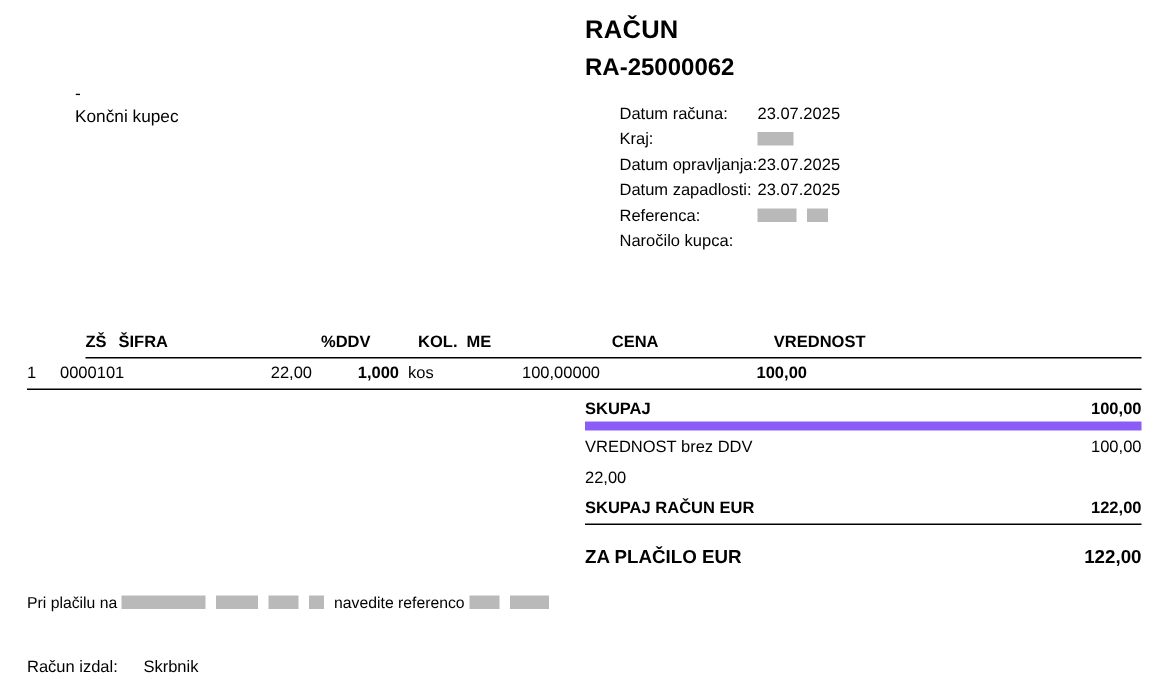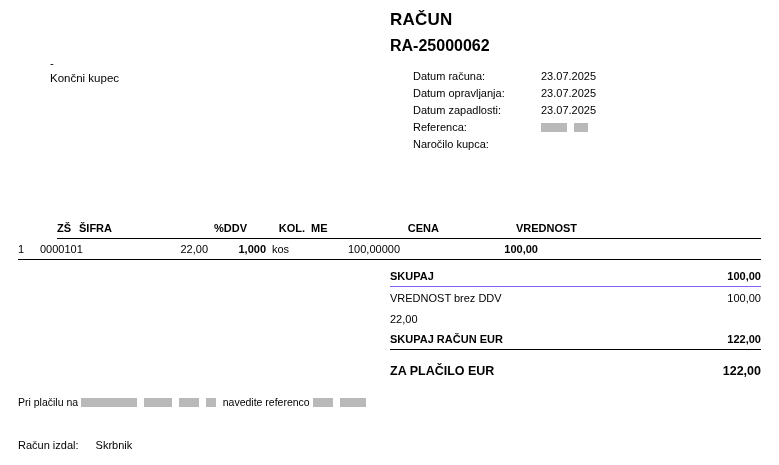--- a/index.html
+++ b/index.html
@@ -57,21 +57,21 @@
     left: 390px;
     top: 70px;
     font-size: 11px;
   }
   .meta-row {
     display: flex;
     height: 17px;
     align-items: flex-start;
   }
   .meta-label { width: 115px; padding-left: 23px; }
-  .meta-value { min-width: 80px; margin-left: 36px; }
+  .meta-value { min-width: 80px; }
   .redacted {
     display: inline-block;
     height: 9px;
     background: #b9b9b9;
     vertical-align: middle;
     position: relative;
     top: -1px;
   }
   .redacted.r1 { width: 24px; }
   .redacted.r2 { width: 26px; }
@@ -121,21 +121,21 @@
     font-size: 11px;
   }
   .tot-row {
     display: flex;
     justify-content: space-between;
     align-items: center;
     height: 21px;
   }
   .tot-row.skupaj {
     font-weight: bold;
-    border-bottom: 1px solid #8b5cf6;
+    border-bottom: 6px solid #8b5cf6;
     height: 22px;
   }
   .tot-row.sum-line {
     font-weight: bold;
     border-bottom: 1px solid #000;
   }
   .tot-row.final {
     font-weight: bold;
     font-size: 12.5px;
     height: 28px;
@@ -170,20 +170,26 @@
     <div class="buyer">Končni kupec</div>
     <div class="buyer-dash">-</div>
 
     <div class="doc-title">RAČUN</div>
     <div class="doc-number">RA-25000062</div>
 
     <div class="meta">
       <div class="meta-row">
         <div class="meta-label">Datum računa:</div>
         <div class="meta-value">23.07.2025</div>
+      </div>
+      <div class="meta-row">
+        <div class="meta-label">Kraj:</div>
+        <div class="meta-value">
+          <span class="redacted r1"></span>
+        </div>
       </div>
       <div class="meta-row">
         <div class="meta-label">Datum opravljanja:</div>
         <div class="meta-value">23.07.2025</div>
       </div>
       <div class="meta-row">
         <div class="meta-label">Datum zapadlosti:</div>
         <div class="meta-value">23.07.2025</div>
       </div>
       <div class="meta-row">

